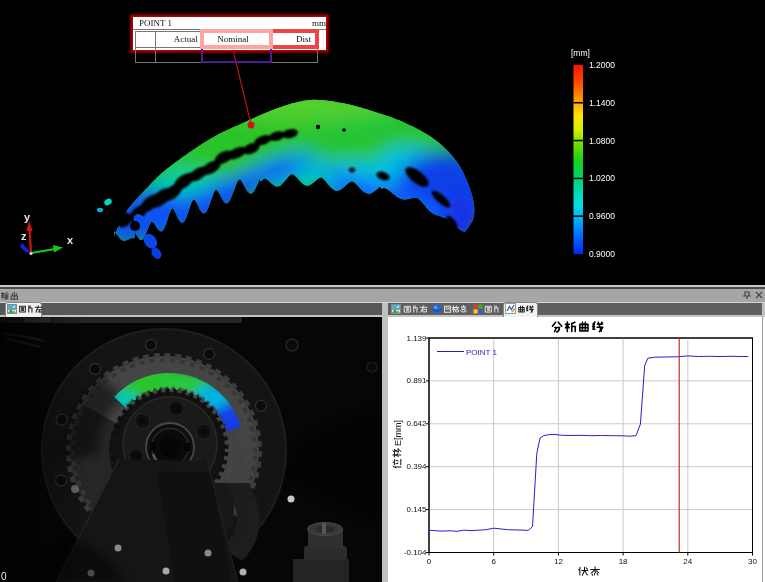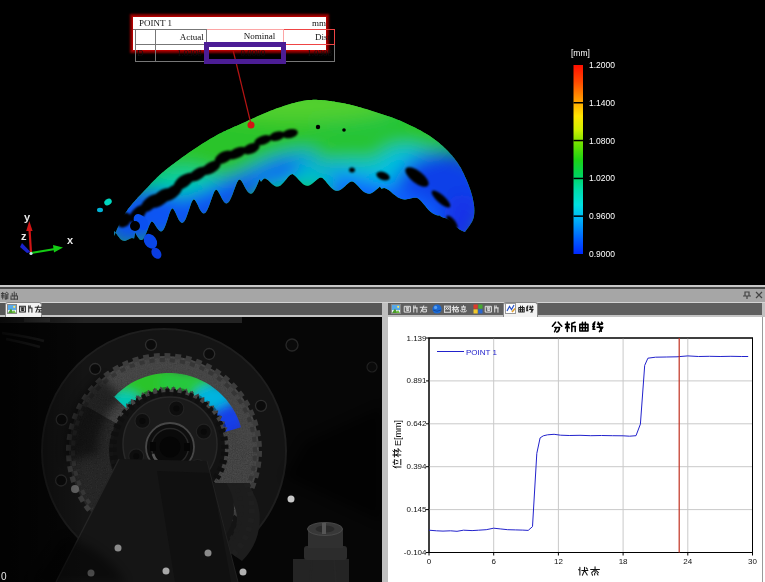--- a/index.html
+++ b/index.html
@@ -119,33 +119,33 @@
         <text x="589" y="181.4">1.0200</text>
         <text x="589" y="219.2">0.9600</text>
         <text x="589" y="257.0">0.9000</text>
       </g>
     </svg>
     <div style="position:absolute;left:132px;top:16px;width:193px;height:33px;background:#fff;border:1px solid #b40000;box-shadow:0 0 2px 2px rgba(180,0,0,0.8);font-family:'Liberation Serif',serif;font-size:9px;color:#111">
       <div style="position:absolute;left:0;top:0;width:100%;height:12px;border-bottom:1px solid #777">
         <span style="position:absolute;left:6px;top:1px">POINT 1</span>
         <span style="position:absolute;right:0;top:1px">mm</span>
       </div>
-      <div style="position:absolute;left:2px;top:12px;width:200px;height:20px">
+      <div style="position:absolute;left:2px;top:12px;width:184px;height:20px">
         <table style="border-collapse:collapse;width:100%;height:100%;font-size:9px">
           <tbody>
             <tr>
               <td style="border:1px solid #777;width:17px"></td>
               <td style="border:1px solid #777;text-align:right;padding-right:2px">Actual</td>
-              <td style="border:1px solid #fca5a5;text-align:right;padding-right:8px">Nominal</td>
-              <td style="border:1px solid #ef4444;text-align:right;padding-right:4px">Dist</td>
+              <td style="border:4px solid #fca5a5;text-align:center;padding-right:8px">Nominal</td>
+              <td style="border:4px solid #ef4444;text-align:right;padding-right:4px">Dist</td>
             </tr>
             <tr>
               <td style="border:1px solid #777">D</td>
               <td style="border:1px solid #777;text-align:right;padding-right:2px">1.0308</td>
-              <td style="border:5px solid #4c1d95;text-align:right;padding-right:16px">0.0000</td>
+              <td style="border:2px solid #4c1d95;text-align:right;padding-right:16px">0.0000</td>
               <td style="border:1px solid #777;text-align:right;padding-right:2px">1.0308</td>
             </tr>
           </tbody>
         </table>
       </div>
     </div>
     <div style="position:absolute;left:0;top:285px;width:765px;height:2px;background:#c8c8c8"></div>
     <div style="position:absolute;left:0;top:287px;width:765px;height:2px;background:#4a4a4a"></div>
     <div style="position:absolute;left:0;top:289px;width:765px;height:13px;background:#a6a6a6"></div>
     <svg width="30" height="13" viewBox="0 0 30 13" style="position:absolute;left:0;top:289px">

